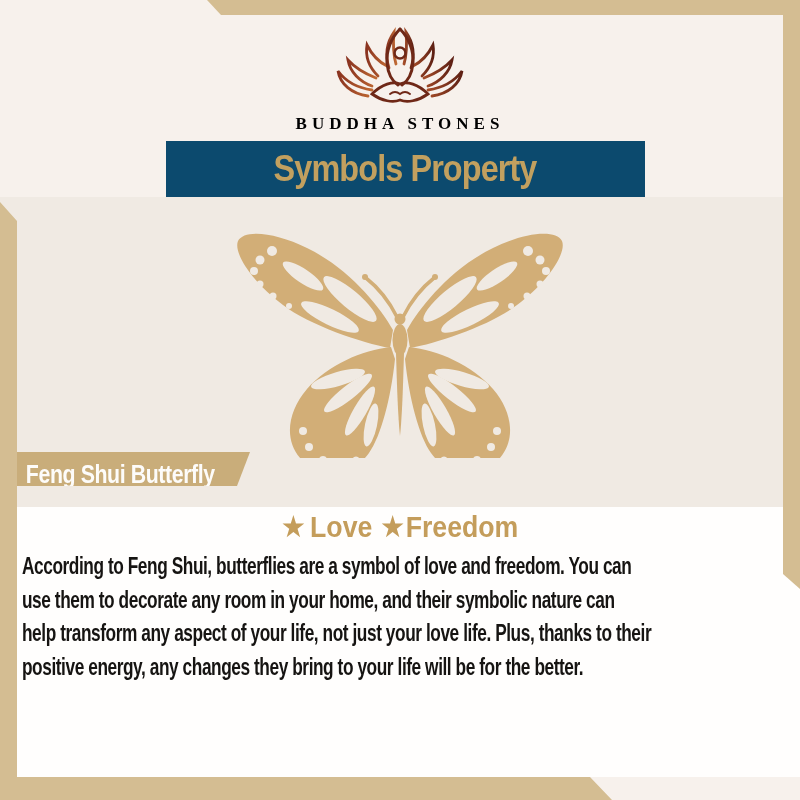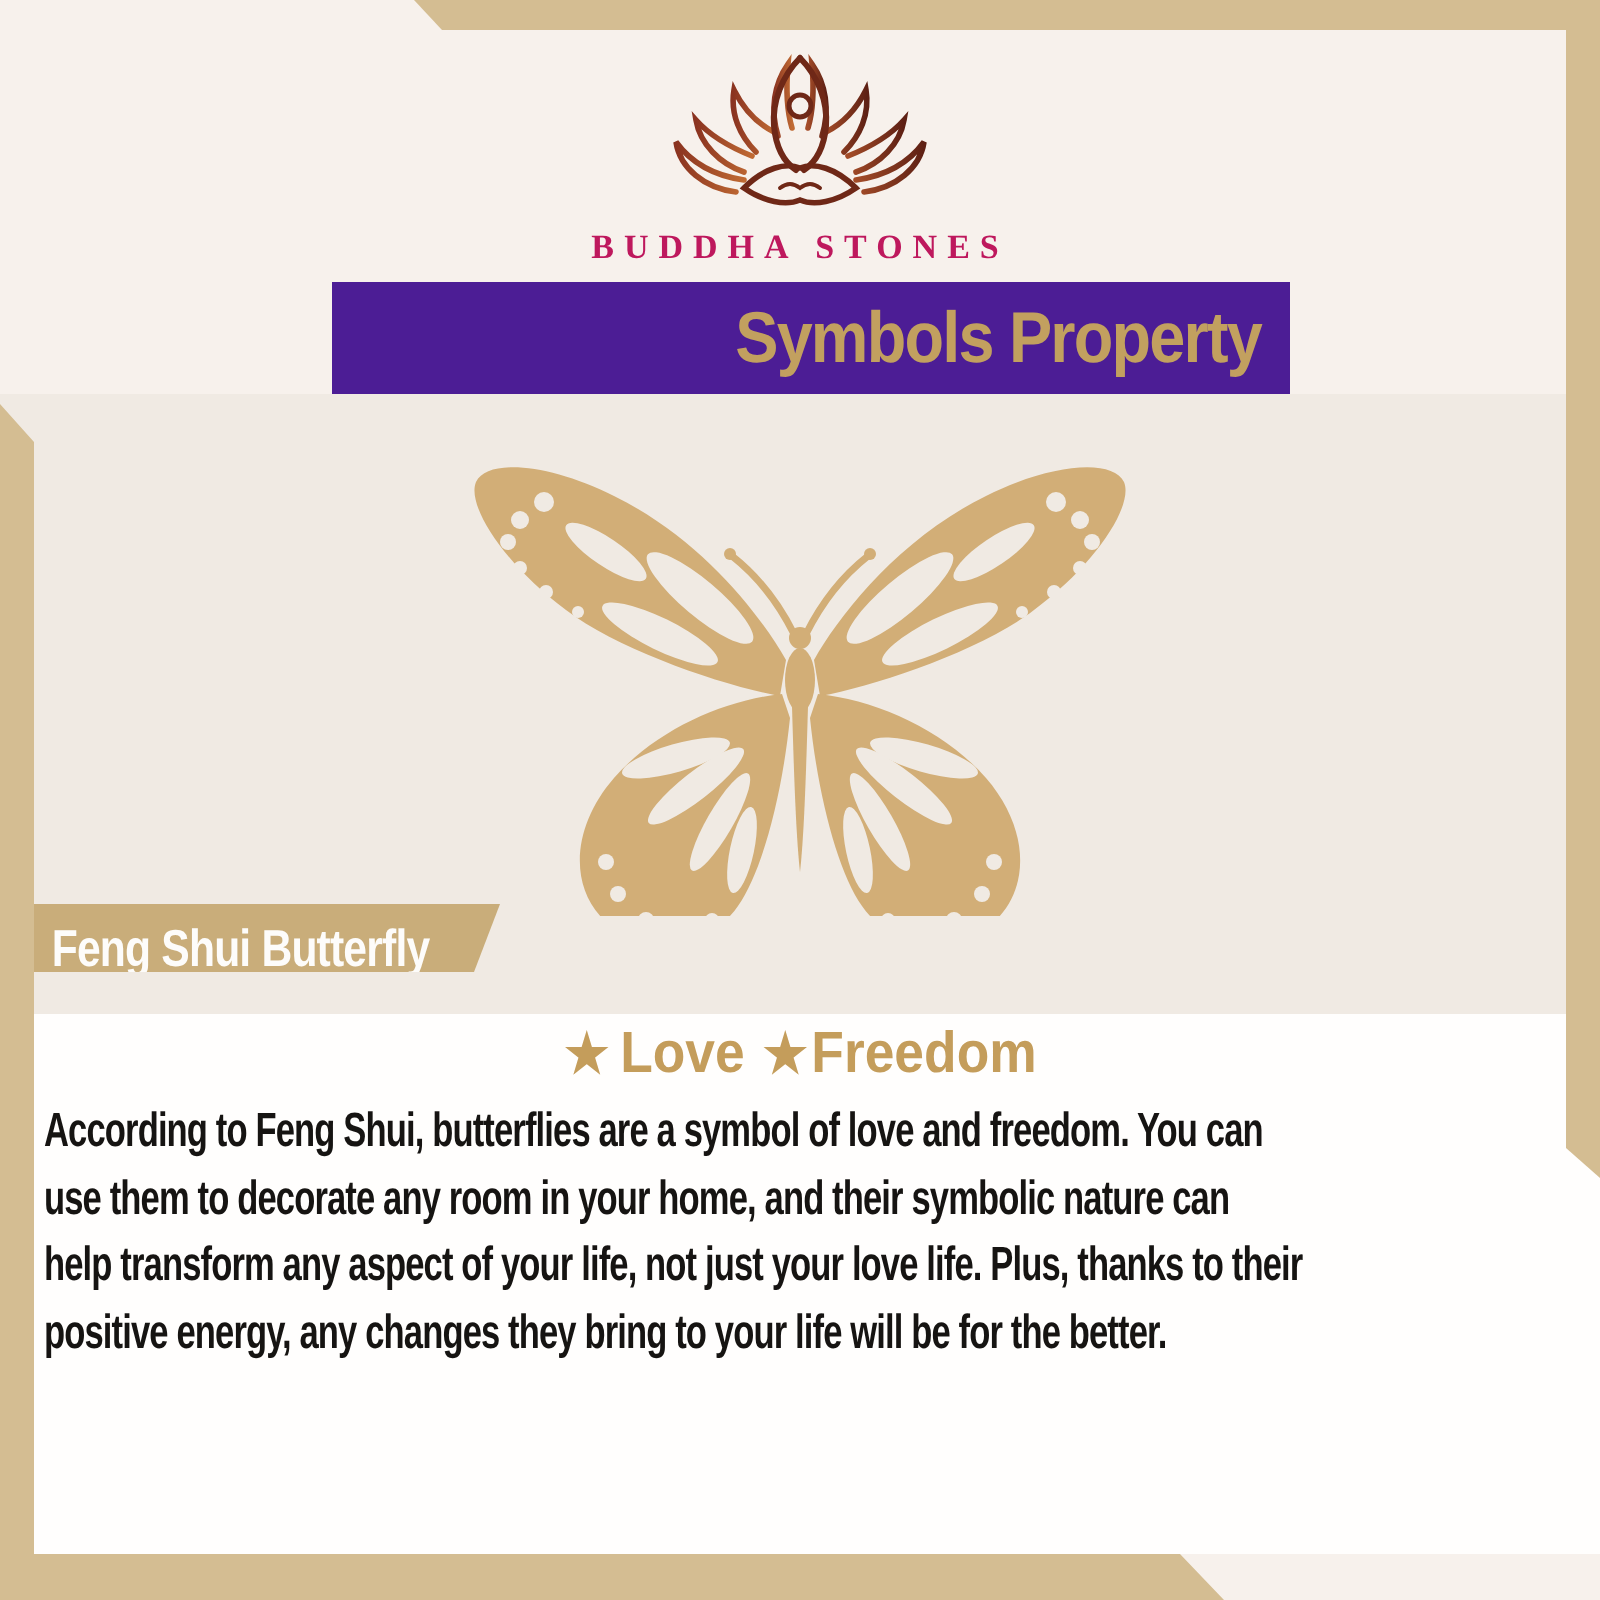--- a/index.html
+++ b/index.html
@@ -6,32 +6,32 @@
   .canvas{
     position:relative;width:800px;height:800px;margin:0 auto;
     background:#f7f1ec;overflow:hidden;
     font-family:"Liberation Sans",sans-serif;
   }
   
   .section-mid{position:absolute;left:0;top:197px;width:800px;height:310px;background:#f0eae3;}
   .section-low{position:absolute;left:0;top:507px;width:800px;height:270px;background:#fffefd;}
   .heading-band{
     position:absolute;left:166px;top:141px;width:479px;height:56px;
-    background:#4c1d95;display:flex;align-items:center;justify-content:flex-end;
+    background:#0c4a6e;display:flex;align-items:center;justify-content:center;
   }
   .heading-band .title{
     font-size:36px;font-weight:700;color:#c2a05f;letter-spacing:-1px;
     transform:scaleX(.9);transform-origin:center;white-space:nowrap;
   }
   
   .logo{position:absolute;left:330px;top:24px;width:140px;height:85px;}
   .brand-name{
     position:absolute;left:0;top:112px;width:800px;text-align:center;
     font-family:"Liberation Serif",serif;font-size:17px;font-weight:600;
-    letter-spacing:5px;color:#be185d;line-height:24px;
+    letter-spacing:5px;color:#000000;line-height:24px;
   }
   
   .butterfly{position:absolute;left:220px;top:228px;width:360px;height:230px;}
   
   .banner{
     position:absolute;left:16px;top:452px;width:234px;height:44px;
     background:#c9ad7a;
     clip-path:polygon(0 0,234px 0,221px 34px,0 34px);
     display:flex;align-items:center;
   }

